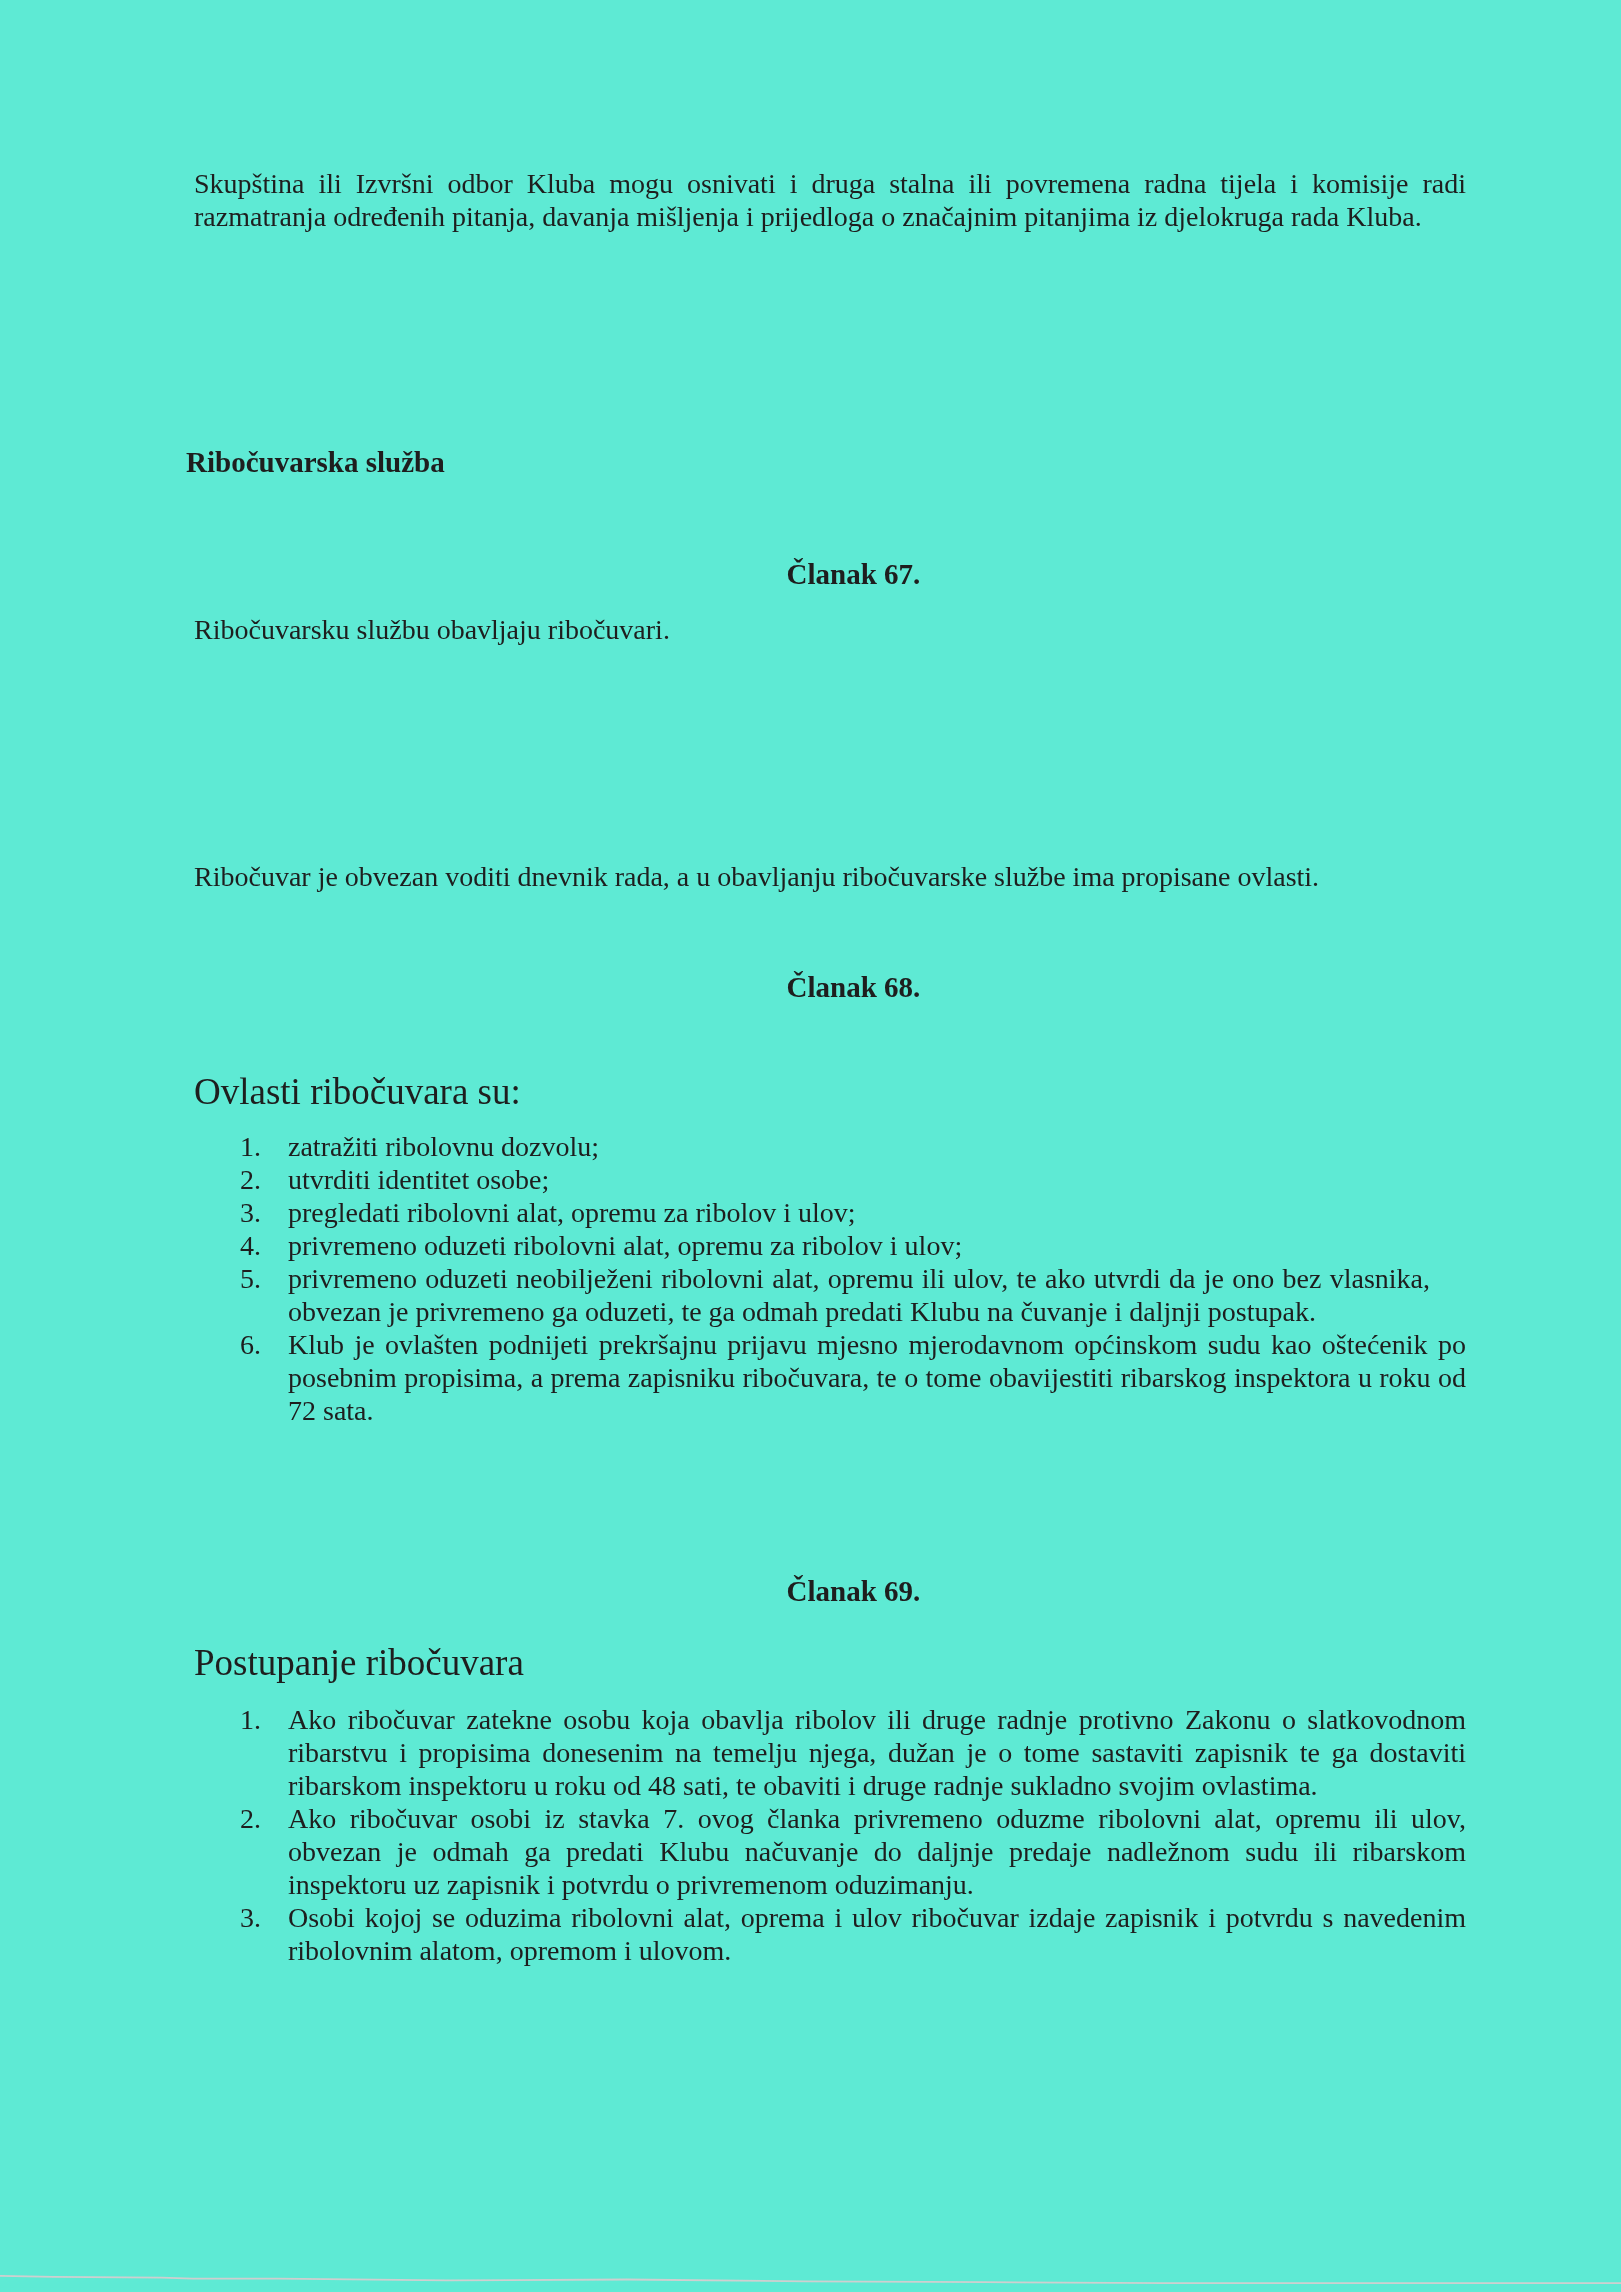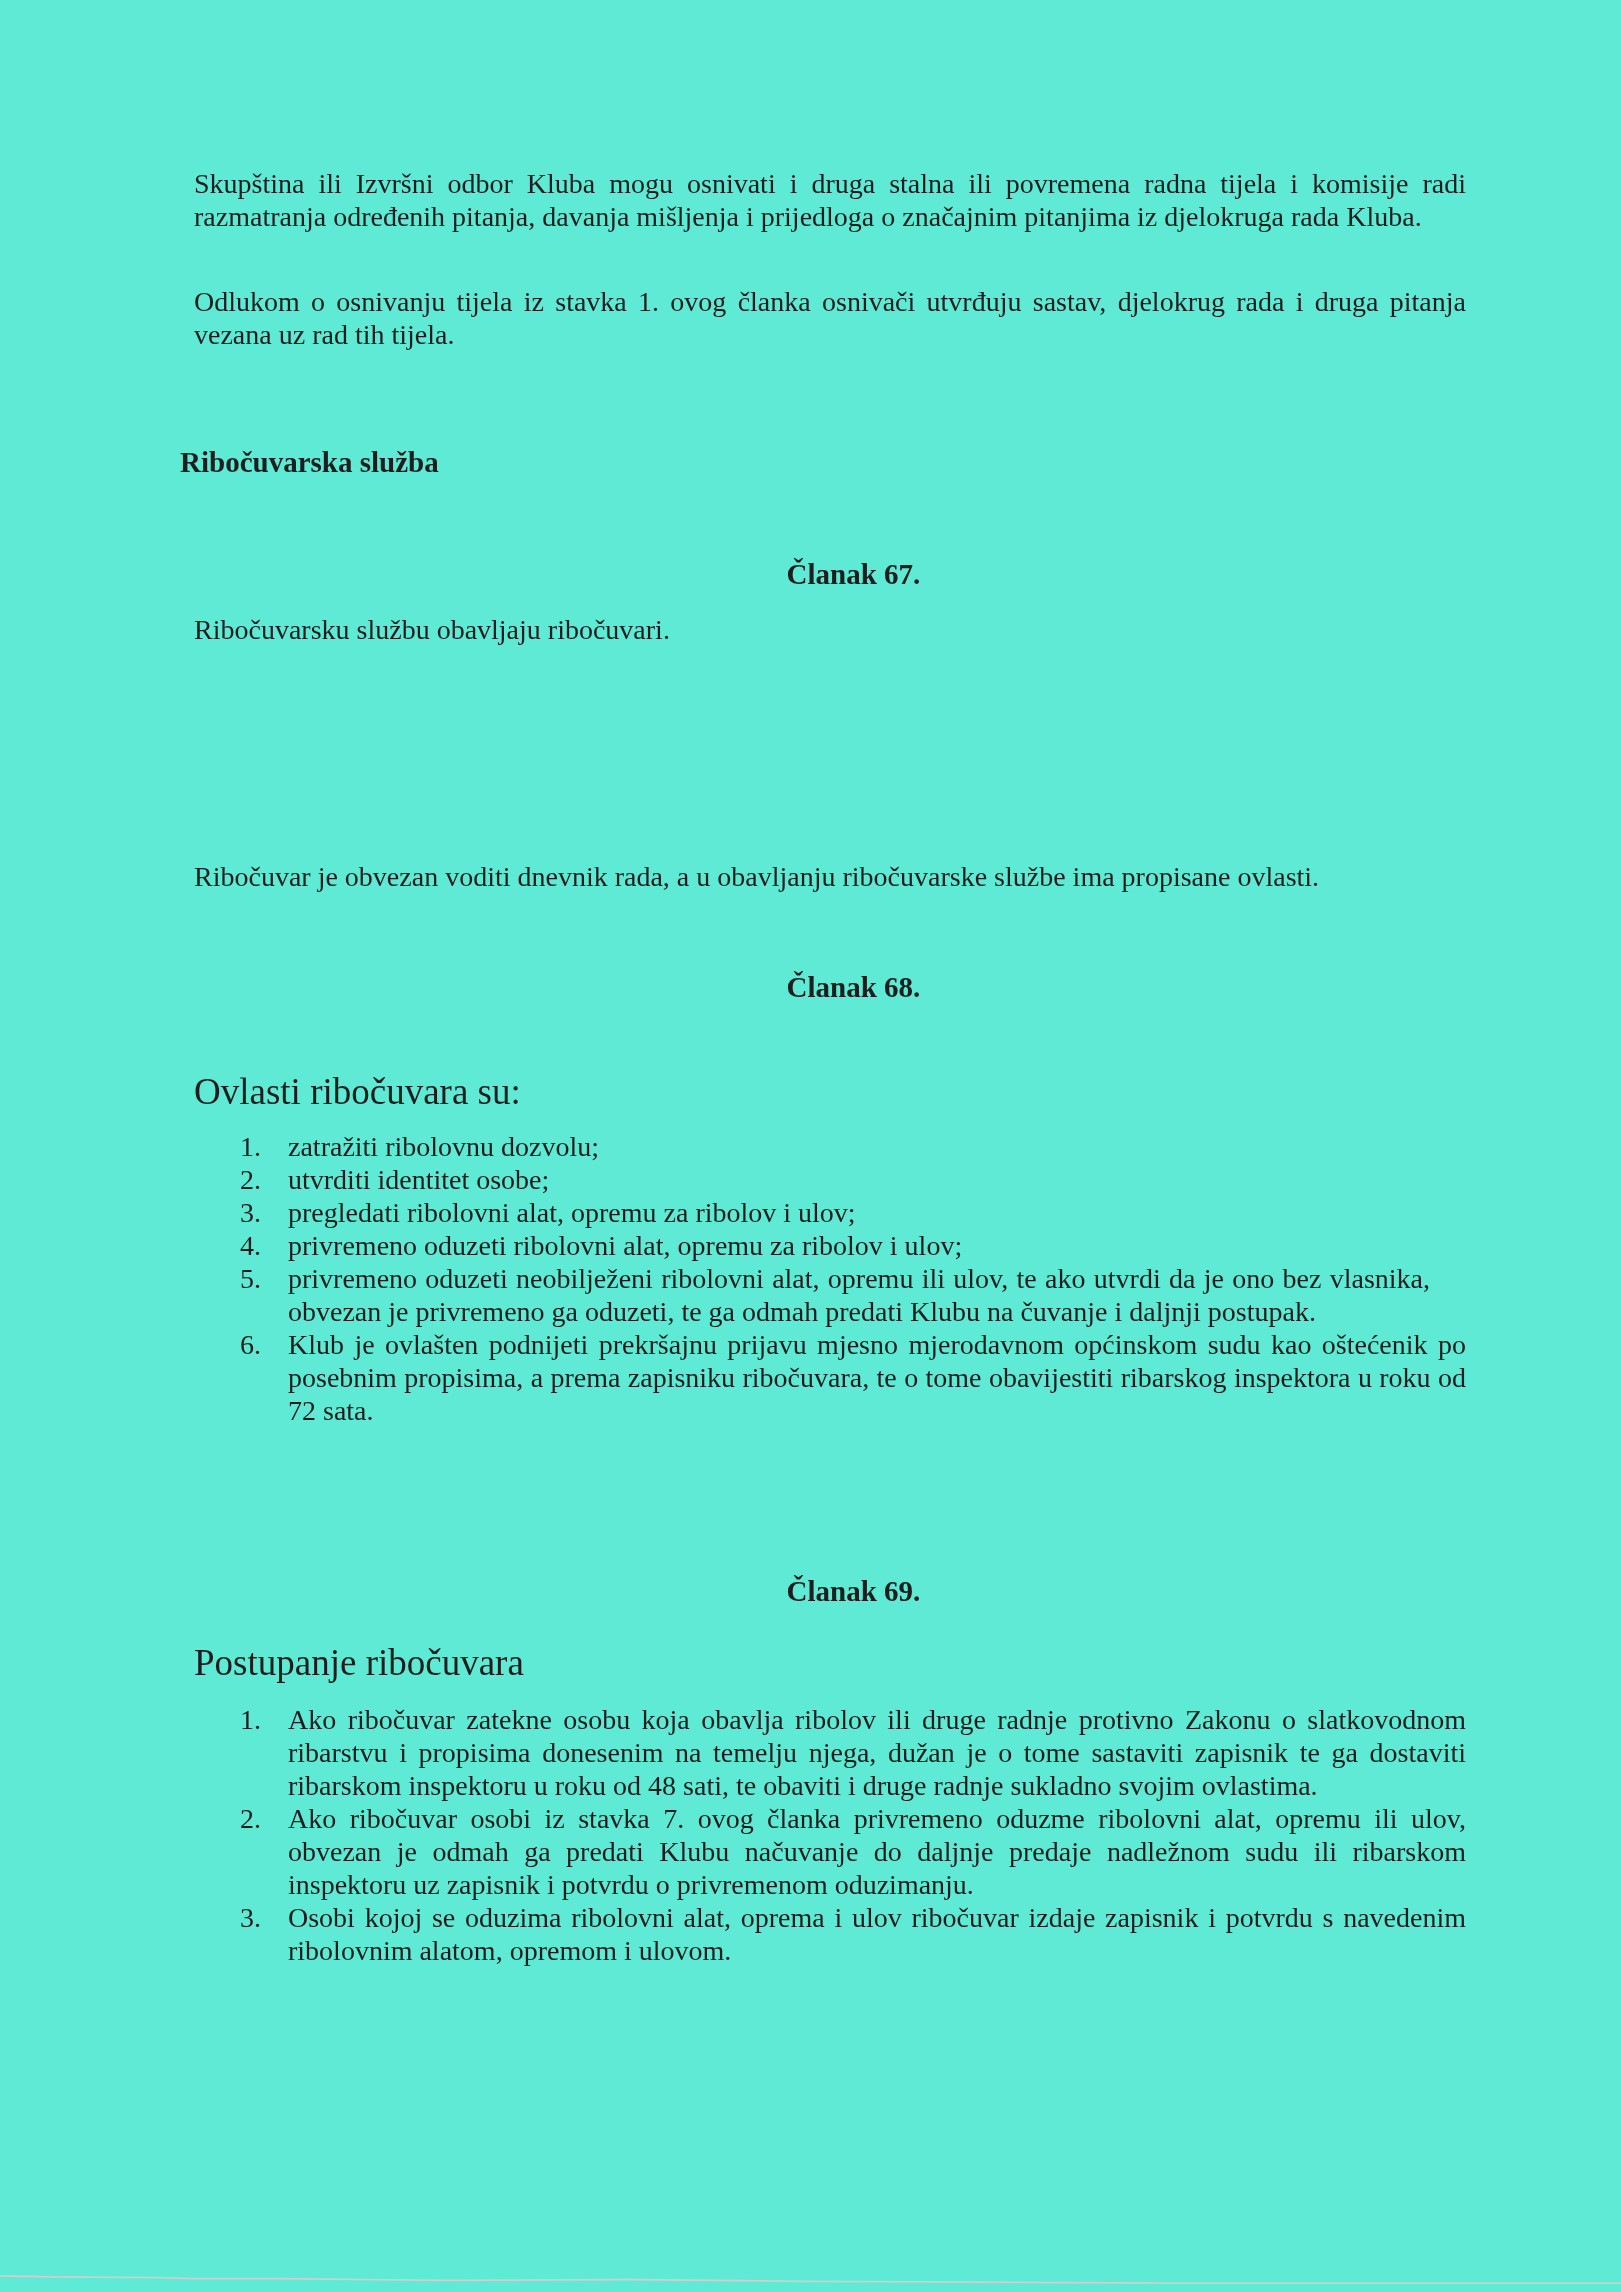--- a/index.html
+++ b/index.html
@@ -29,21 +29,21 @@
       font-size: 28px;
       line-height: 33px;
       text-align: justify;
       text-align-last: left;
     }
     .block p {
       margin: 0;
     }
     .heading-bold {
       position: absolute;
-      left: 180px;
+      left: 186px;
       font-size: 29px;
       font-weight: bold;
       line-height: 34px;
     }
     .article-title {
       position: absolute;
       left: 0;
       width: 1621px;
       text-align: center;
       font-size: 29px;
@@ -89,23 +89,20 @@
   </style>
 </head>
 <body>
 
 <div class="page">
 
   <div class="block" style="top:167px;">
     <p>Skupština ili Izvršni odbor Kluba mogu osnivati i druga stalna ili povremena radna tijela i komisije radi razmatranja određenih pitanja, davanja mišljenja i prijedloga o značajnim pitanjima iz djelokruga rada Kluba.</p>
   </div>
 
-  <div class="block" style="top:285px;">
-    <p>Odlukom o osnivanju tijela iz stavka 1. ovog članka osnivači utvrđuju sastav, djelokrug rada i druga pitanja vezana uz rad tih tijela.</p>
-  </div>
 
   <div class="heading-bold" style="top:445px;">Ribočuvarska služba</div>
 
   <div class="article-title" style="top:557px;">Članak 67.</div>
 
   <div class="block" style="top:613px;">
     <p>Ribočuvarsku službu obavljaju ribočuvari.</p>
   </div>
   <div class="block" style="top:860px;">
     <p>Ribočuvar je obvezan voditi dnevnik rada, a u obavljanju ribočuvarske službe ima propisane ovlasti.</p>

